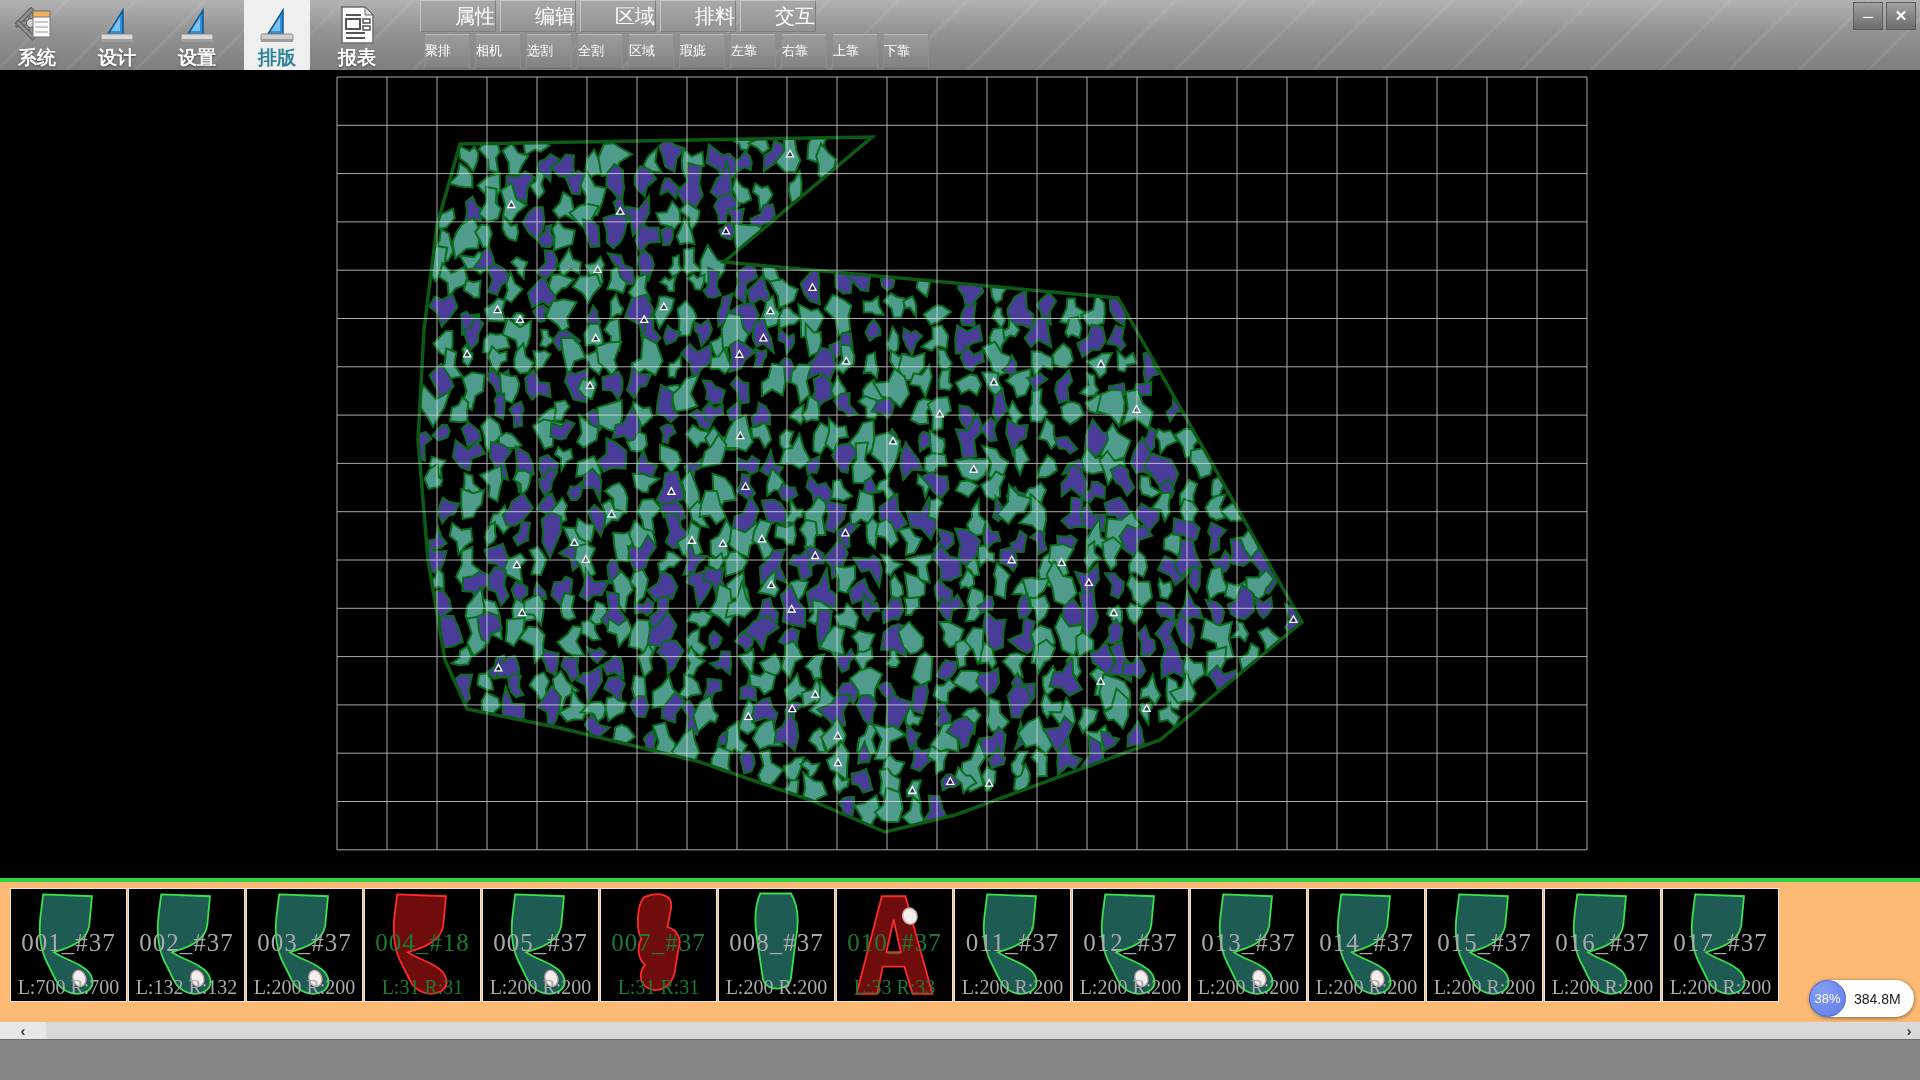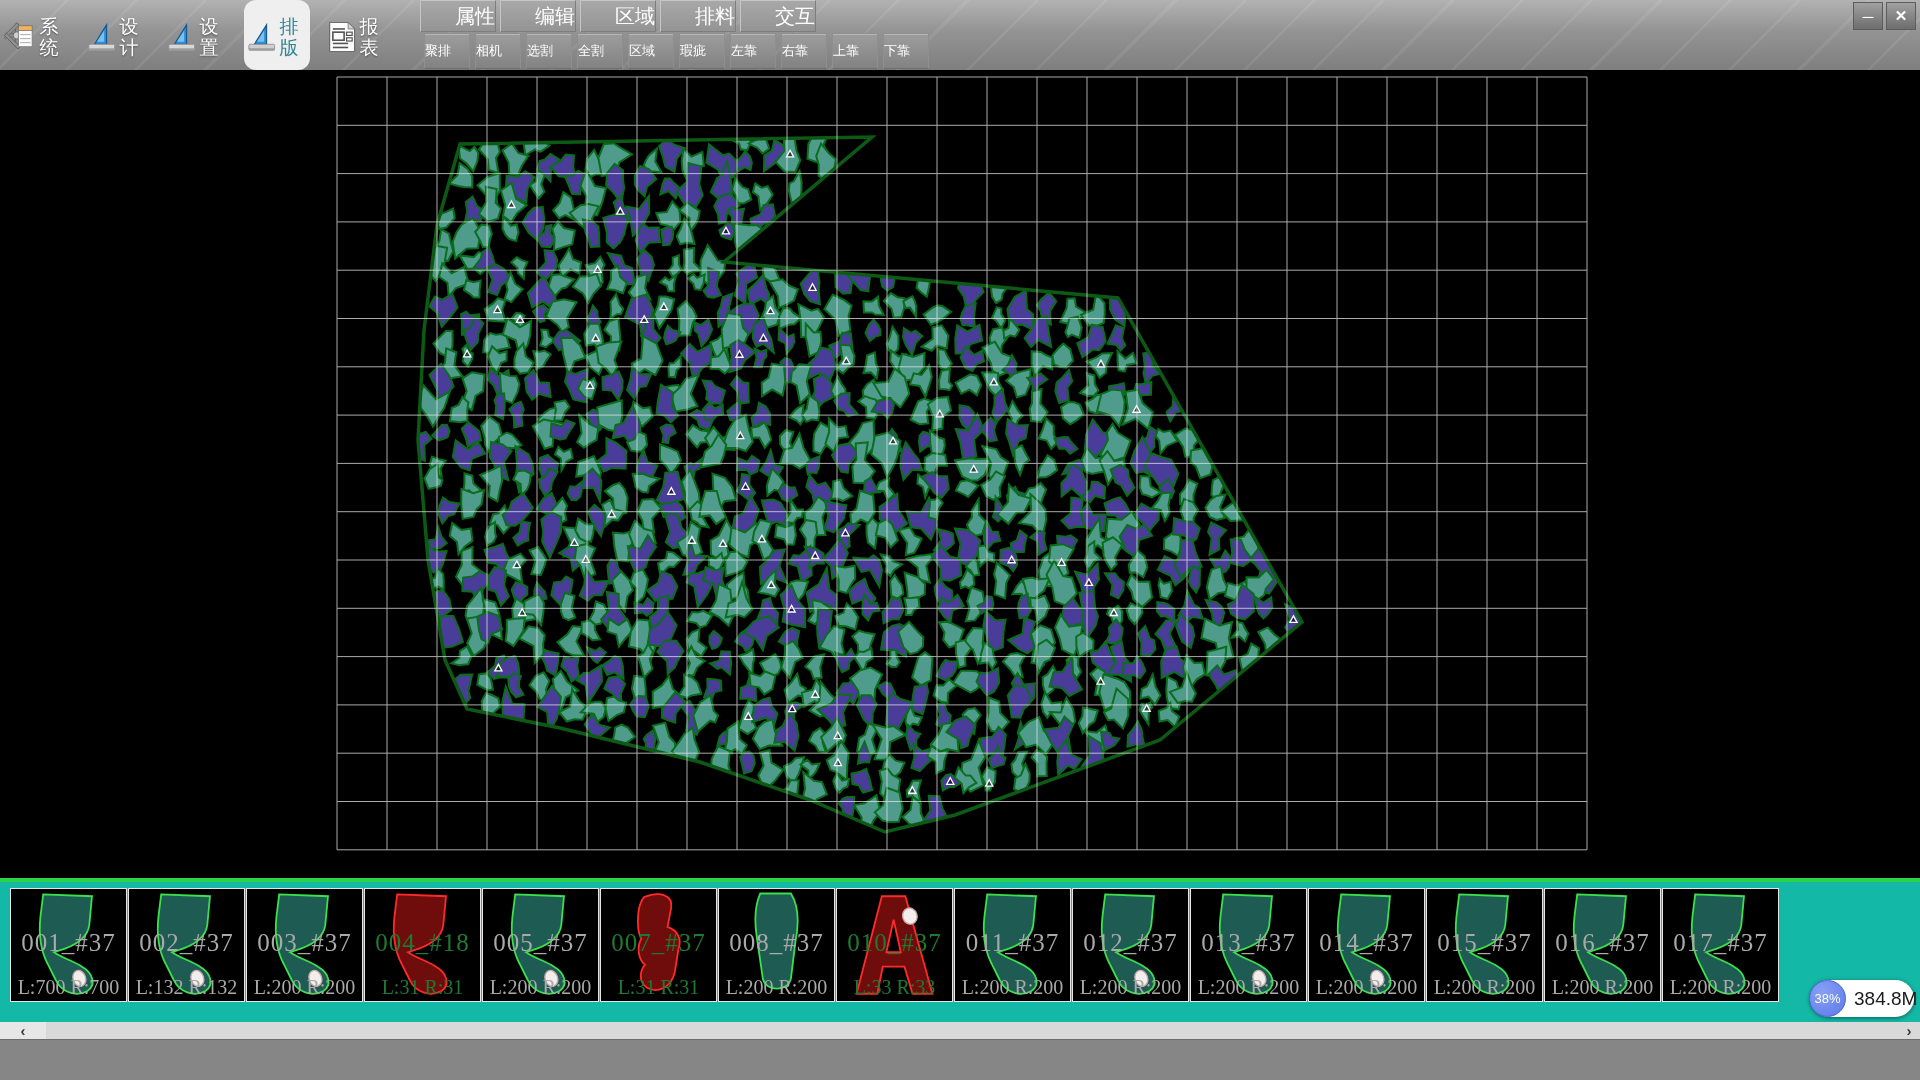--- a/index.html
+++ b/index.html
@@ -7,65 +7,65 @@
        font-family:"Liberation Sans",sans-serif;-webkit-user-select:none;user-select:none;}
 
   
   .toolbar{position:absolute;left:0;top:0;width:1920px;height:70px;
     background:linear-gradient(#b2b2b2,#939393 45%,#7f7f7f);
     overflow:hidden;}
   .toolbar::after{content:"";position:absolute;inset:0;
     background:repeating-linear-gradient(135deg,transparent 0 46px,rgba(255,255,255,.07) 46px 49px);
     pointer-events:none;}
   .icon-dock{position:absolute;left:4px;top:0;height:70px;display:flex;align-items:stretch;z-index:2;}
-  .tool-big{width:66px;margin-right:14px;display:flex;flex-direction:row;align-items:center;
-    justify-content:flex-start;padding-top:3px;cursor:pointer;}
+  .tool-big{width:66px;margin-right:14px;display:flex;flex-direction:column;align-items:center;
+    justify-content:flex-start;padding-top:3px;cursor:pointer;font-weight:bold;}
   .tool-big .icn{width:44px;height:44px;display:block;}
   .tool-big .lbl{font-size:19px;color:#fff;text-shadow:0 1px 2px rgba(0,0,0,.45);line-height:21px;}
-  .tool-big.active{background:#efefef;border-radius:12px;}
+  .tool-big.active{background:#efefef;border-radius:1px;}
   .tool-big.active .lbl{color:#2e8496;text-shadow:none;}
 
   .tab-row{position:absolute;left:420px;top:0;display:flex;z-index:2;}
   .tab-btn{min-width:74px;height:30px;margin-right:4px;display:flex;align-items:center;justify-content:flex-end;
     background:linear-gradient(#a8a8a8,#949494);border:1px solid #c6c6c6;border-right-color:#7d7d7d;
     border-bottom-color:#7d7d7d;color:#fff;font-size:20px;cursor:pointer;}
   .btn-row{position:absolute;left:424px;top:33px;display:flex;z-index:2;}
   .act-btn{width:44px;height:34px;margin-right:5px;display:flex;align-items:center;justify-content:flex-start;
     background:linear-gradient(#9d9d9d,#828282);border:1px solid #8f8f8f;border-bottom-color:#6e6e6e;
     color:#fff;font-size:13px;cursor:pointer;box-shadow:inset 0 1px 0 rgba(255,255,255,.25);}
 
   .win-controls{position:absolute;right:4px;top:2px;display:flex;z-index:3;}
   .win-btn{width:28px;height:26px;margin-left:3px;display:flex;align-items:center;justify-content:center;
     background:linear-gradient(#a0a0a0,#6d6d6d);border:1px solid #5c5c5c;color:#fff;
     font-size:15px;font-weight:bold;cursor:pointer;}
 
   
   .canvas-wrap{position:absolute;left:0;top:70px;width:1920px;height:808px;background:#000;}
 
   
-  .strip{position:absolute;left:0;top:878px;width:1920px;height:144px;background:#14b8a6;overflow:hidden;}
+  .strip{position:absolute;left:0;top:878px;width:1920px;height:144px;background:#fdba74;overflow:hidden;}
   .strip-topline{position:absolute;left:0;top:0;width:100%;height:4px;background:#2bd348;
     box-shadow:0 5px 0 -3px #0d6b22;}
   .cells{position:absolute;left:10px;top:10px;display:flex;}
   .part-cell{position:relative;flex:0 0 117px;width:117px;height:114px;margin-right:1px;
     border:1px solid #e6e6e6;box-sizing:border-box;background:#000;cursor:pointer;}
   .part-cell svg{position:absolute;left:0;top:0;width:100%;height:100%;}
   .part-id{position:absolute;left:0;right:0;top:40px;text-align:center;
     font-family:"Liberation Serif",serif;font-size:25px;letter-spacing:1px;color:#a9a9a9;z-index:2;}
   .part-lr{position:absolute;left:0;right:0;bottom:2px;text-align:center;
     font-family:"Liberation Serif",serif;font-size:20px;color:#a9a9a9;z-index:2;}
   .part-cell .green{color:#1e7a32;}
 
   .mem-badge{position:absolute;left:1810px;top:102px;width:104px;height:37px;background:#fff;
     border-radius:19px;z-index:5;box-shadow:0 1px 4px rgba(0,0,0,.5);display:flex;align-items:center;}
   .mem-circle{position:absolute;left:-1px;top:0;width:37px;height:37px;border-radius:50%;
     background:radial-gradient(circle at 35% 30%,#87a0f5,#5d7ae8);border:1px solid #4a63d6;
     box-sizing:border-box;display:flex;align-items:center;justify-content:center;
     color:#fff;font-size:13px;}
-  .mem-value{margin-left:44px;font-size:19px;color:#1b1b1b;}
+  .mem-value{margin-left:44px;font-size:14px;color:#1b1b1b;}
 
   
   .hscroll{position:absolute;left:0;top:1022px;width:1920px;height:17px;background:#d9d9d9;}
   .hs-arrow{position:absolute;top:0;width:46px;height:17px;background:#e7e7e7;color:#3c3c3c;
     font-weight:bold;font-size:15px;display:flex;align-items:center;justify-content:center;cursor:pointer;}
   .hs-arrow.left{left:0;}
   .hs-arrow.right{right:0;width:22px;background:#d9d9d9;}
   .statusbar{position:absolute;left:0;top:1039px;width:1920px;height:41px;background:#868686;
     border-top:1px solid #6d6d6d;}
 </style>

